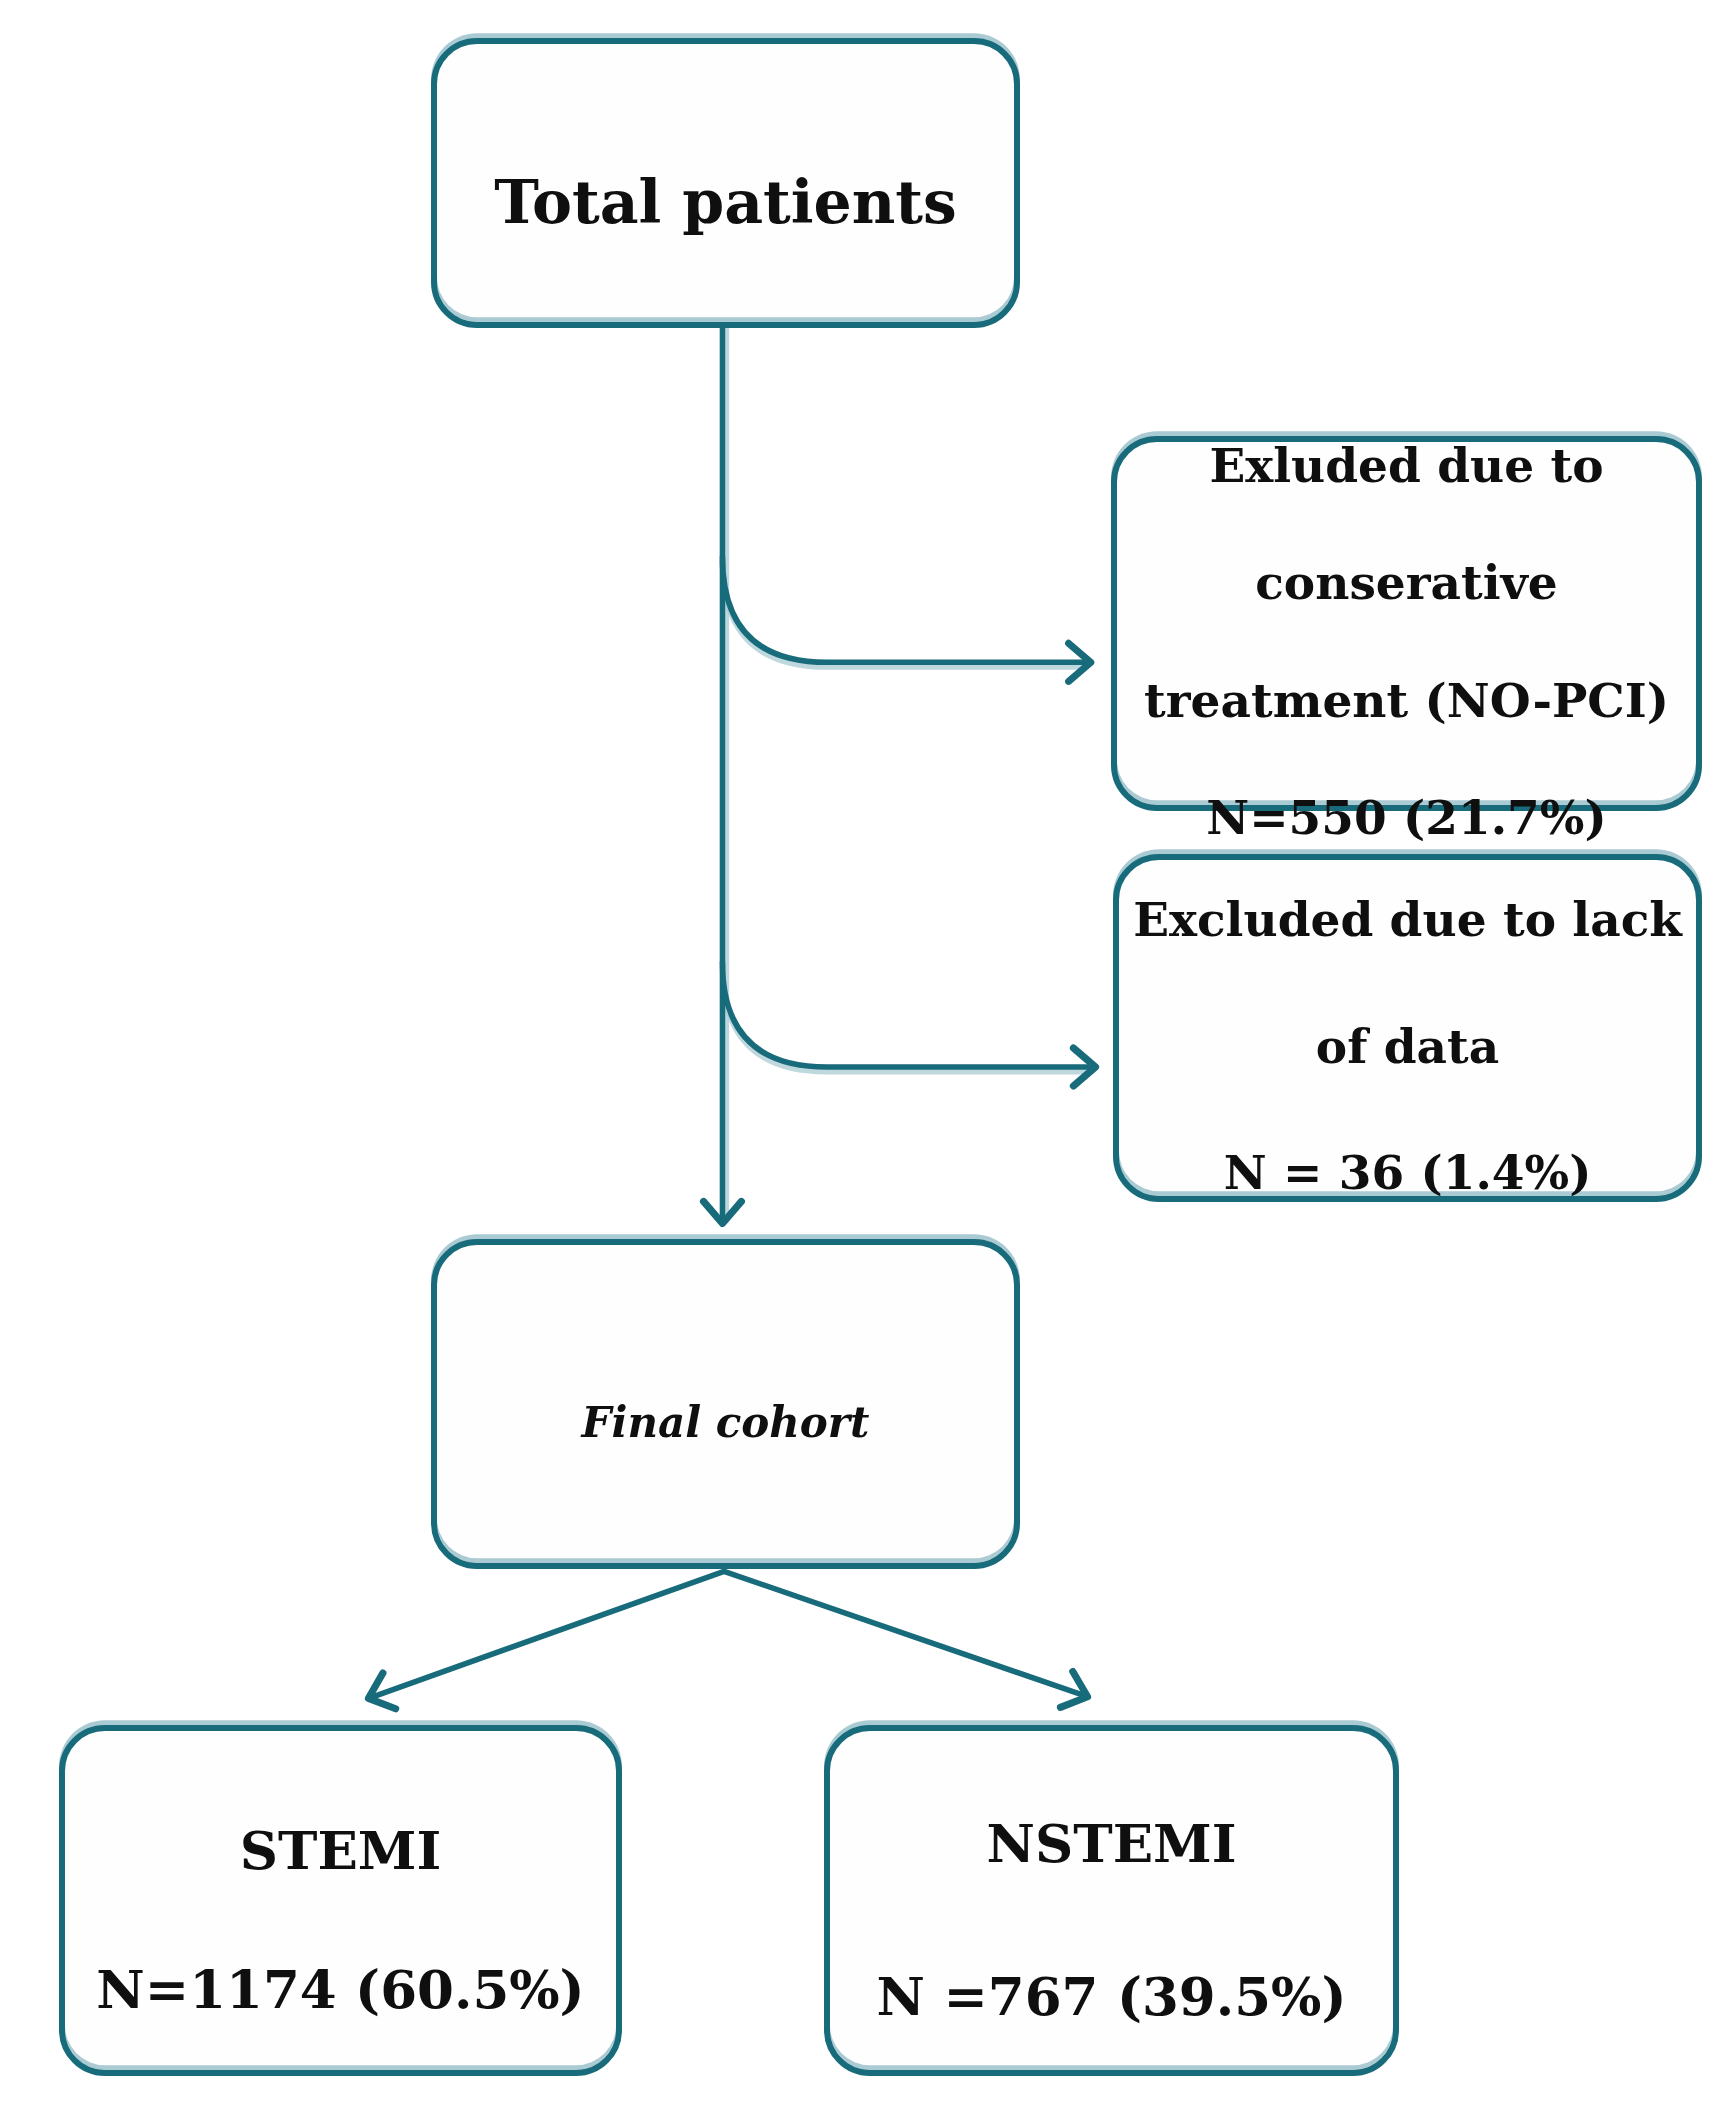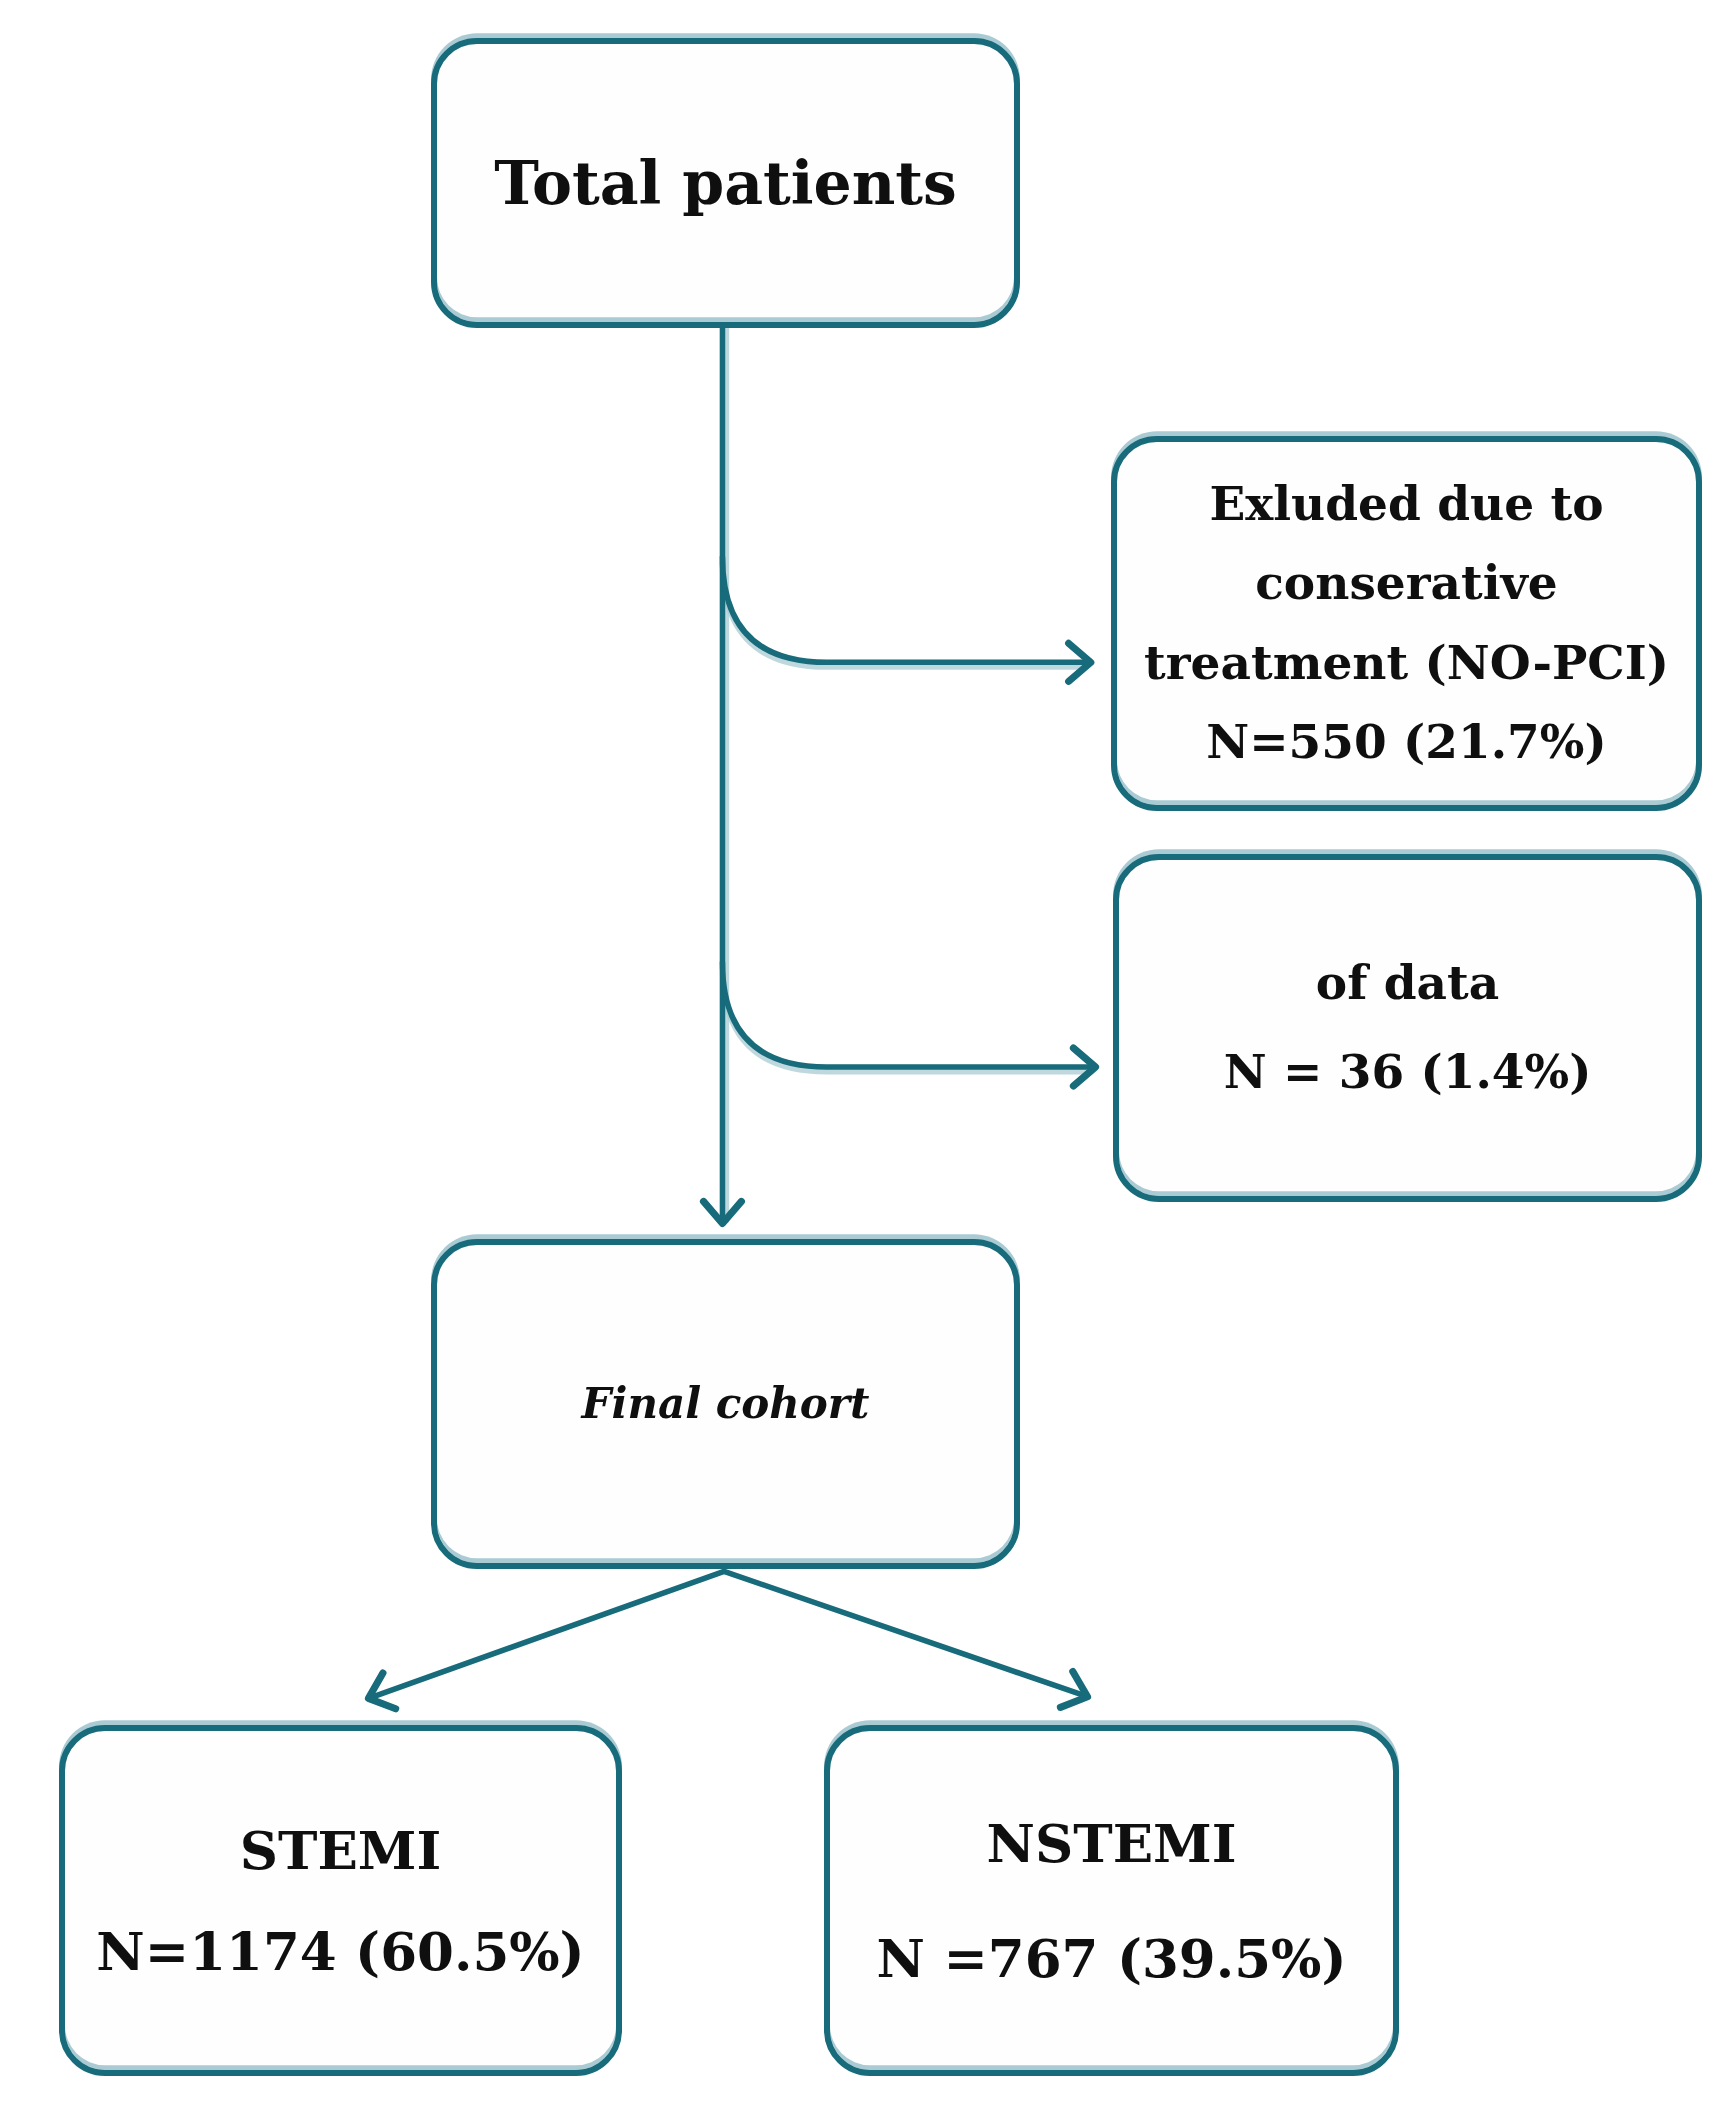--- a/index.html
+++ b/index.html
@@ -49,20 +49,21 @@
     align-items:center;
     justify-content:center;
     text-align:center;
     color:var(--text);
     font-weight:700;
   }
   .box-line{
     display:block;
     line-height:1.25;
     white-space:nowrap;
+    margin-top:38px;
   }
   .node-total   {left:431px;  top:38px;   width:589px; height:290px; font-size:60px; gap:36px;}
   .node-exl1    {left:1111px; top:436px;  width:591px; height:375px; font-size:47px; gap:20.6px;}
   .node-exl2    {left:1113px; top:854px; width:589px; height:348px; font-size:47px; gap:30px;}
   .node-final   {left:431px;  top:1239px; width:589px; height:330px; font-size:42px; gap:33px;font-style:italic;}
   .node-stemi   {left:59px;   top:1725px; width:563px; height:351px; font-size:53px; gap:34px;}
   .node-nstemi  {left:824px; top:1725px; width:575px; height:351px; font-size:53px; gap:49px;}
 </style>
 </head>
 <body>
@@ -96,20 +97,21 @@
   </div>
 
   <div class="box node-exl1">
     <span class="box-line">Exluded due to</span>
     <span class="box-line">conserative</span>
     <span class="box-line">treatment (NO-PCI)</span>
     <span class="box-line">N=550 (21.7%)</span>
   </div>
 
   <div class="box node-exl2">
+    <span class="box-line">Excluded due to lack</span>
     <span class="box-line">of data</span>
     <span class="box-line">N = 36 (1.4%)</span>
   </div>
 
   <div class="box node-final">
     <span class="box-line">Final cohort</span>
   </div>
 
   <div class="box node-stemi">
     <span class="box-line">STEMI</span>

